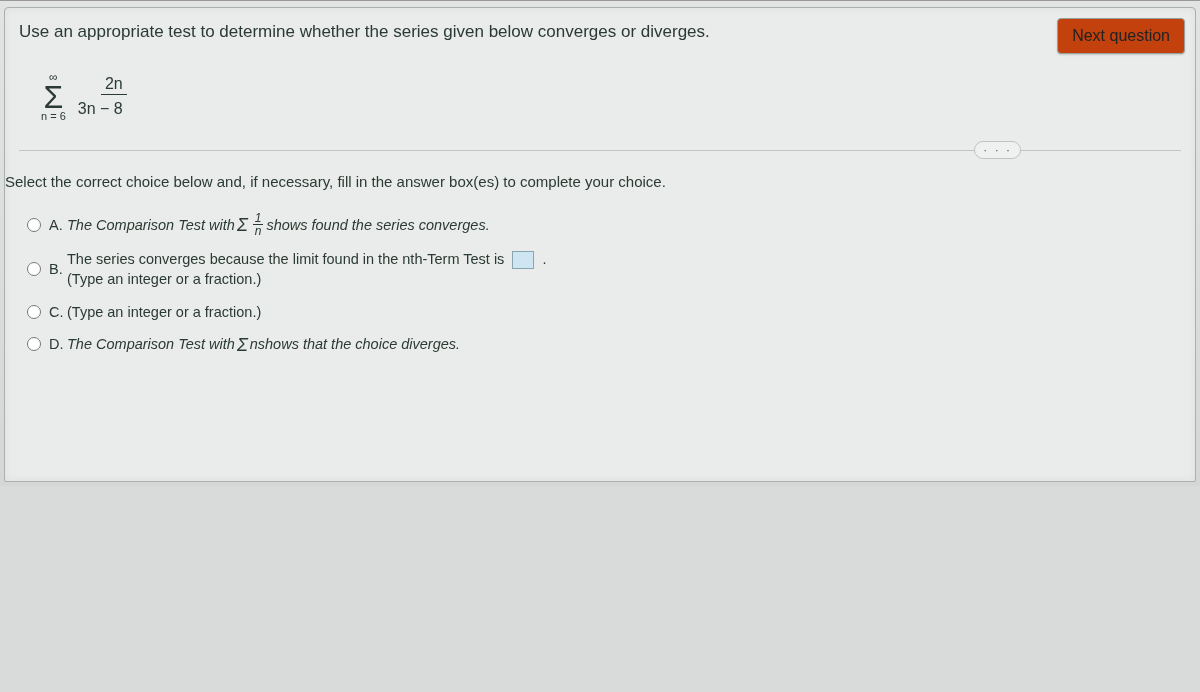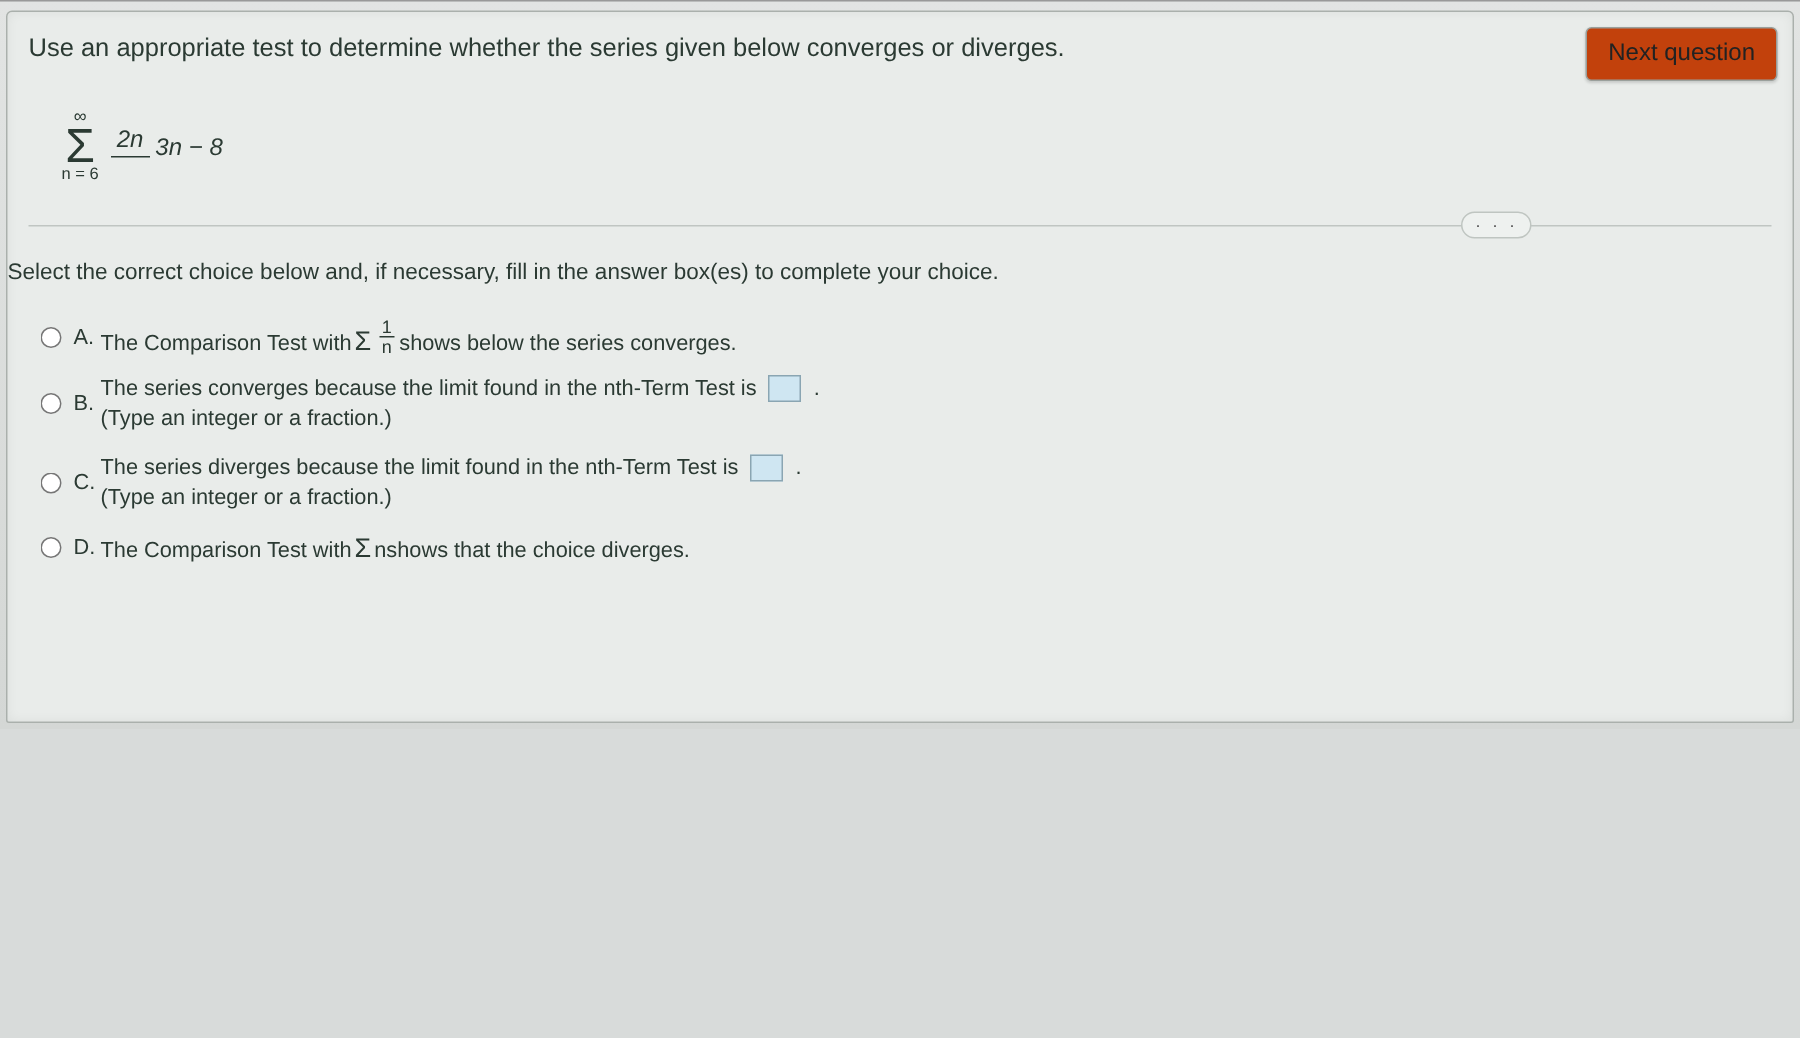--- a/index.html
+++ b/index.html
@@ -19,35 +19,35 @@
     .next-btn {
       background: #c2410c; border: 1px solid #9aa09c; border-radius: 4px;
       padding: 8px 14px; font-size: 16px; color: #222; cursor: pointer;
       box-shadow: 0 1px 2px rgba(0,0,0,0.15);
     }
     .series-block { display: flex; align-items: center; margin: 10px 0 0 36px; height: 64px; }
     .sigma-col { text-align: center; font-size: 11px; color: #2b3a33; line-height: 1; }
     .sigma-col .inf { font-size: 12px; margin-bottom: 1px; }
     .sigma-col .sigma { font-size: 32px; line-height: 26px; }
     .sigma-col .lower { font-size: 11px; margin-top: 1px; }
-    .frac { display: inline-flex; align-items: flex-start; margin-left: 8px; font-size: 16px; color: #2b3a33; font-style: italic; }
+    .frac { display: inline-flex; flex-direction: column; align-items: flex-end; margin-left: 8px; font-size: 16px; color: #2b3a33; }
     .frac .num { padding: 0 4px 1px 4px; border-bottom: 1px solid #2b3a33; }
     .frac .den { padding: 5px 4px 0 4px; }
     .divider { height: 1px; background: #c0c5c2; margin: 22px 14px 0 14px; position: relative; }
     .ellipsis-pill {
       position: absolute; right: 160px; top: -9px; background: #eef1ef;
       border: 1px solid #bfc5c1; border-radius: 10px; padding: 0 8px;
       font-size: 12px; line-height: 16px; color: #555; letter-spacing: 2px;
     }
     .instruction { font-size: 15px; color: #2b3a33; margin: 22px 0 0 0; }
     .choices { margin: 22px 0 0 22px; }
     .choice-row { display: flex; align-items: center; margin-bottom: 12px; font-size: 14.5px; color: #2b3a33; }
     .choice-row input[type="radio"] { width: 14px; height: 14px; margin-right: 8px; }
     .choice-label { width: 18px; }
-    .choice-body { display: flex; align-items: flex-end; flex-wrap: wrap; }
+    .choice-body { display: flex; align-items: center; flex-wrap: wrap; font-style: italic; }
     .choice-multi { display: flex; align-items: center; }
     .choice-multi .stack { display: flex; flex-direction: column; }
     .choice-multi .stack .line1, .choice-multi .stack .line2 { line-height: 1.4; }
     .inline-sigma { font-size: 18px; margin: 0 2px; position: relative; top: 1px; }
     .mini-frac { display: inline-flex; flex-direction: column; align-items: center; font-size: 12px; line-height: 1; vertical-align: middle; margin: 0 3px; }
     .mini-frac .mn { border-bottom: 1px solid #2b3a33; padding: 0 2px; }
     .mini-frac .md { padding: 0 2px; }
     .answer-box {
       display: inline-block; width: 22px; height: 18px; background: #cfe6f2;
       border: 1px solid #8aa5b2; margin: 0 4px; vertical-align: middle;
@@ -87,46 +87,41 @@
       <div class="choice-row">
         <input type="radio" name="ans" style="">
         <span class="choice-label">A.</span>
         <span class="choice-body">
           <span>The Comparison Test with </span>
           <span class="inline-sigma">Σ</span>
           <span class="mini-frac">
             <span class="mn">1</span>
             <span class="md">n</span>
           </span>
-          <span> shows below the series converges.</span>
+          <span> shows found the series converges.</span>
         </span>
       </div>
 
       <div class="choice-row choice-multi">
         <input type="radio" name="ans" style="">
         <span class="choice-label">B.</span>
         <span class="stack">
           <span class="line1">
             <span>The series converges because the limit found in the nth-Term Test is </span>
             <span class="answer-box"></span>
             <span>.</span>
           </span>
           <span class="line2">(Type an integer or a fraction.)</span>
         </span>
       </div>
 
       <div class="choice-row choice-multi">
         <input type="radio" name="ans" style="">
         <span class="choice-label">C.</span>
         <span class="stack">
-          <span class="line1">
-            <span>The series diverges because the limit found in the nth-Term Test is </span>
-            <span class="answer-box"></span>
-            <span>.</span>
-          </span>
           <span class="line2">(Type an integer or a fraction.)</span>
         </span>
       </div>
 
       <div class="choice-row">
         <input type="radio" name="ans" style="">
         <span class="choice-label">D.</span>
         <span class="choice-body">
           <span>The Comparison Test with </span>
           <span class="inline-sigma">Σ</span>

